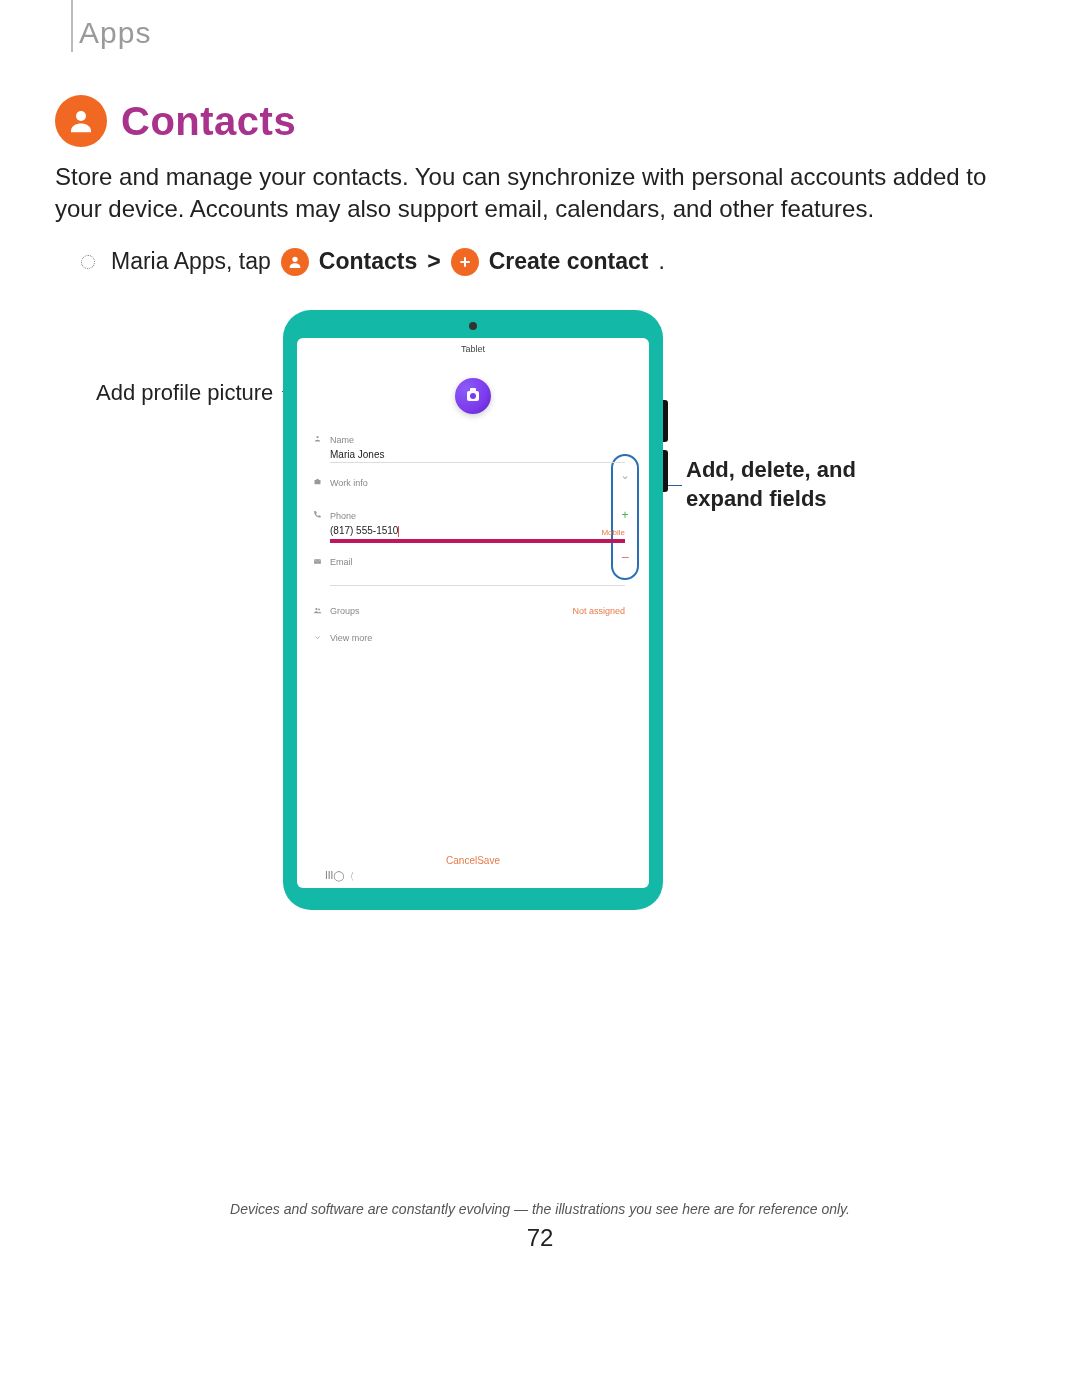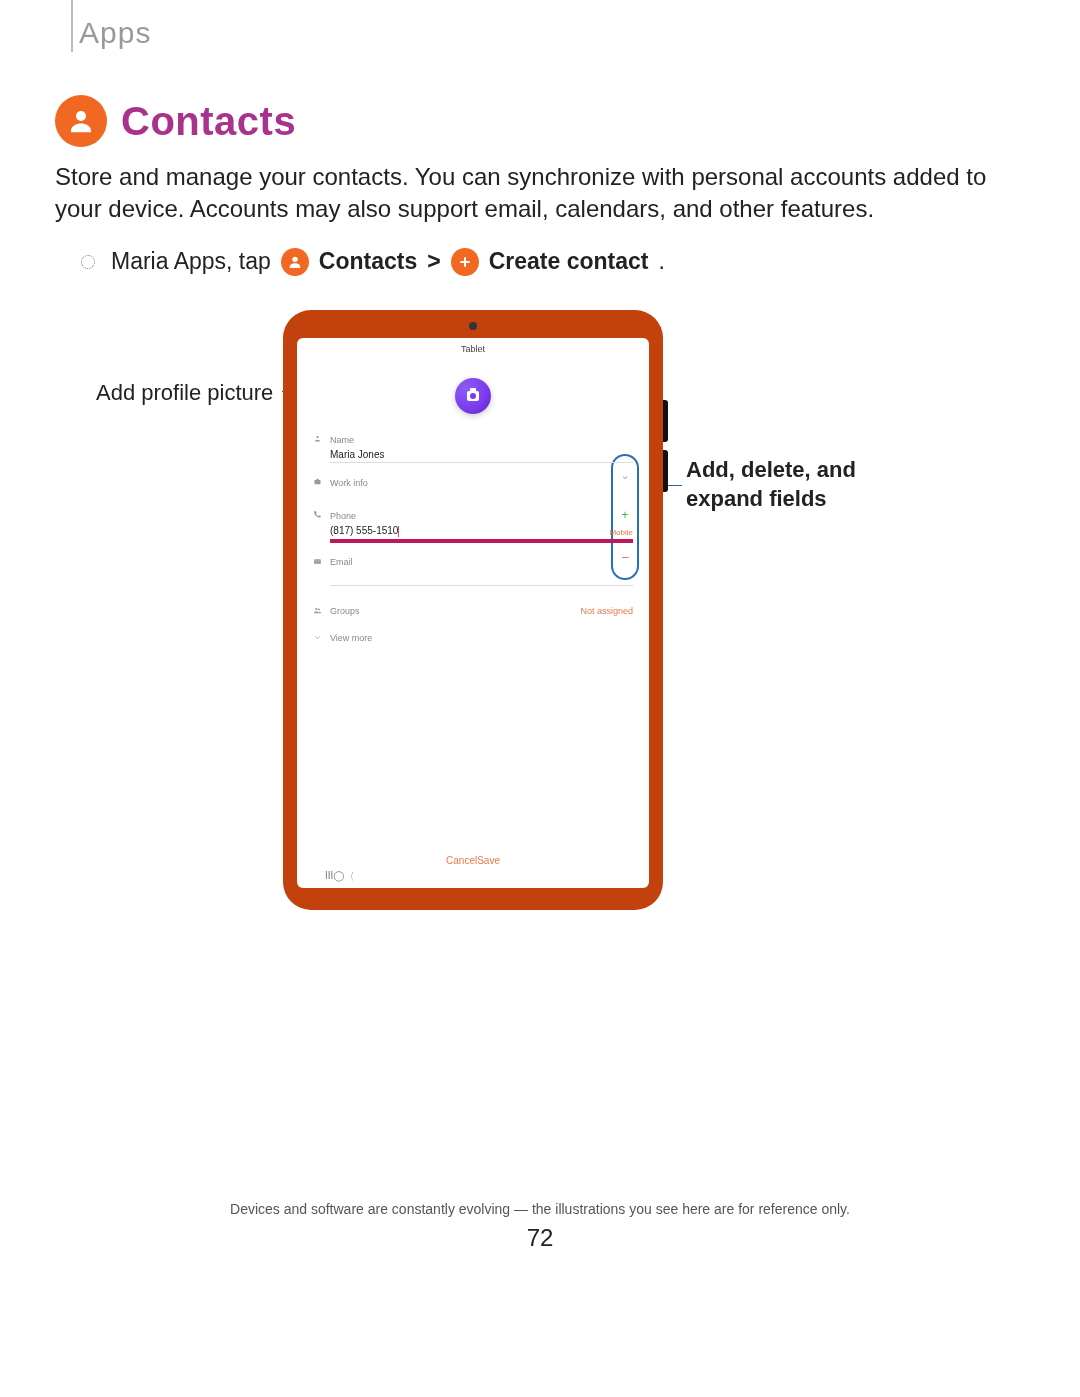--- a/index.html
+++ b/index.html
@@ -128,21 +128,21 @@
     height: 1px;
     background: #2a5da8;
   }
 
   .tablet {
     position: absolute;
     top: 6px;
     left: 283px;
     width: 380px;
     height: 600px;
-    background: #c2410c;
+    background: #14b8a6;
     border-radius: 28px;
     padding: 28px 14px 22px 14px;
   }
   .tablet-cam {
     position: absolute;
     top: 12px; left: 50%;
     transform: translateX(-50%);
     width: 8px; height: 8px;
     border-radius: 50%;
     background: #333;
@@ -203,21 +203,21 @@
     top: 2px; left: 3px;
     width: 6px; height: 6px;
     border-radius: 50%;
     background: #7c3aed;
   }
 
   .form {
     position: absolute;
     top: 96px;
     left: 16px;
-    right: 16px;
+    right: 24px;
   }
   .field {
     margin-bottom: 14px;
     position: relative;
   }
   .fld-head {
     display: flex;
     align-items: center;
     gap: 8px;
     color: #888;
@@ -290,20 +290,21 @@
     font-size: 10px;
     padding: 0 28px;
   }
 
   .footnote {
     position: absolute;
     bottom: 180px;
     left: 0; right: 0;
     text-align: center;
     font-size: 14px;
+    font-style: italic;
     color: #555;
   }
   .page-number {
     position: absolute;
     bottom: 145px;
     left: 0; right: 0;
     text-align: center;
     font-size: 24px;
   }
 </style>

